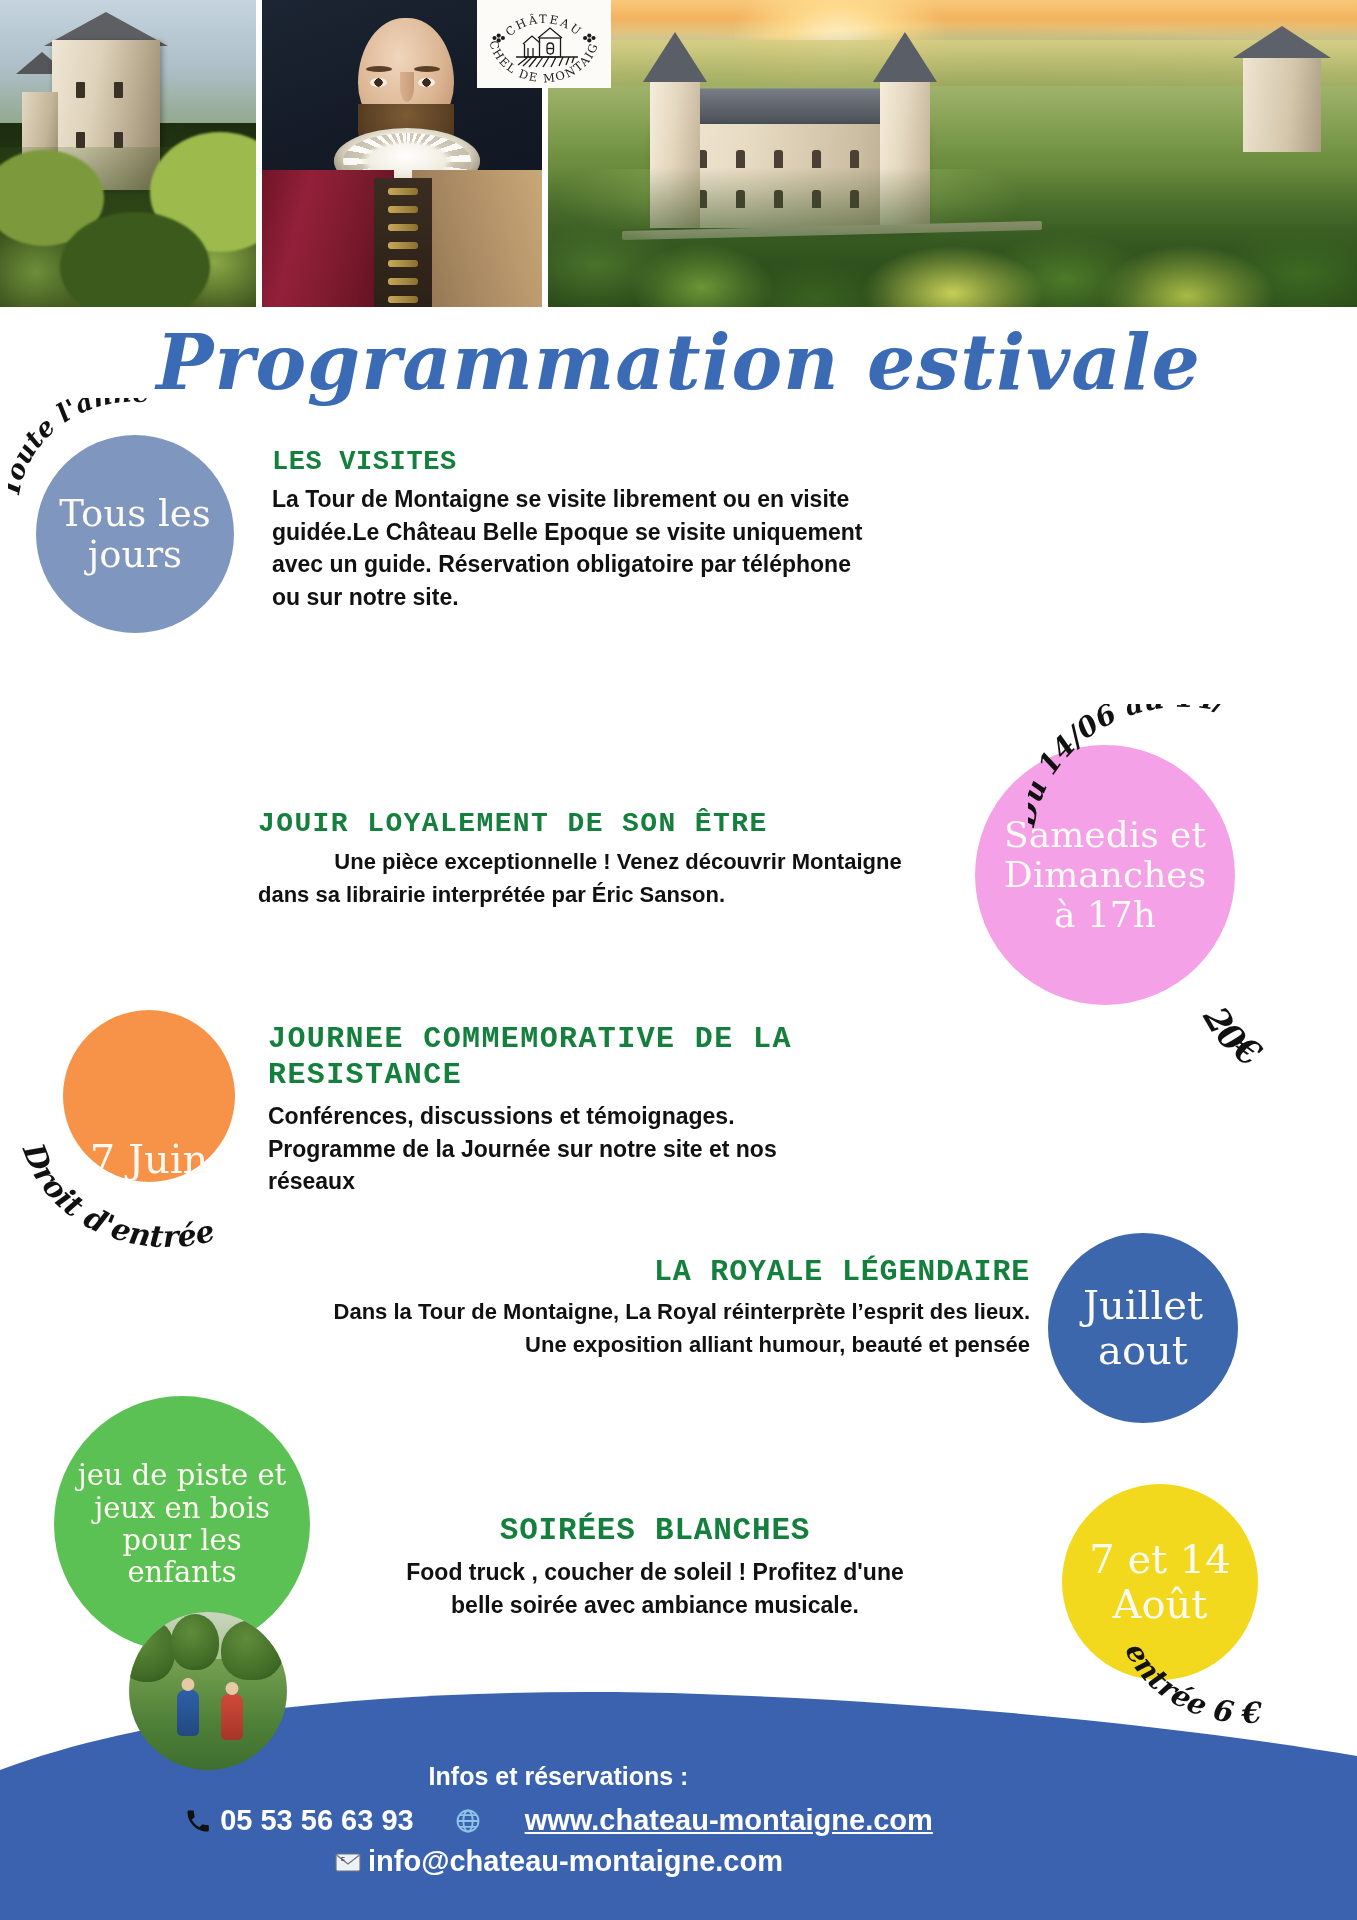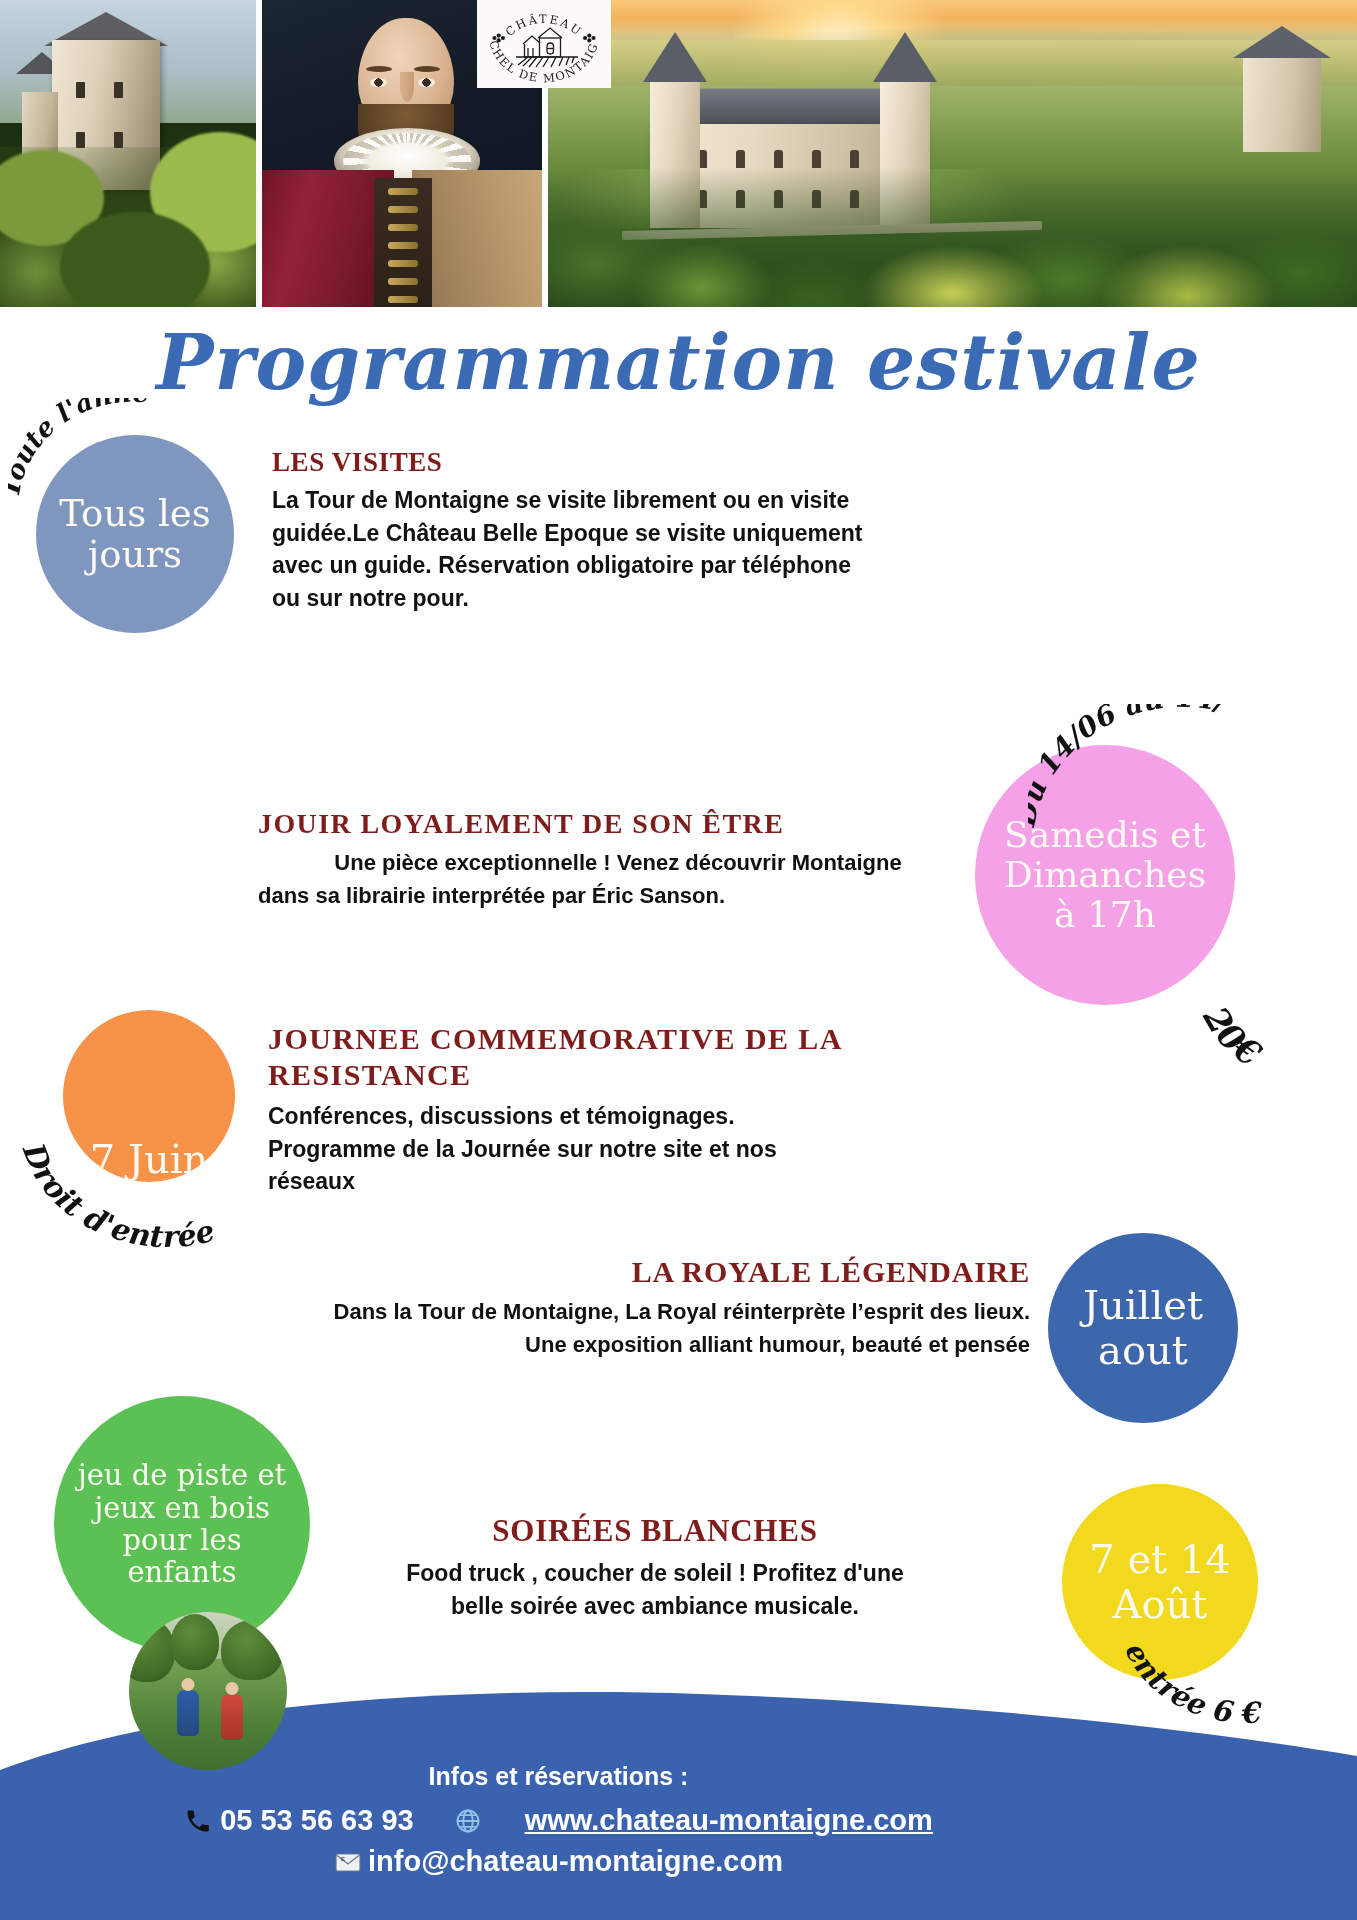--- a/index.html
+++ b/index.html
@@ -269,25 +269,25 @@
     font-size: 76px;
     letter-spacing: 1px;
     color: #3b6bb5;
     white-space: nowrap;
   }
 
   
   .entry { position: absolute; }
   .entry h2 {
     margin: 0 0 6px 0;
-    font-family: Liberation Serif, serif;
+    font-family: Liberation Mono, monospace;
     font-weight: 700;
     font-size: 27px;
     letter-spacing: .6px;
-    color: #7f1d1d;
+    color: #15803d;
   }
   .entry p {
     margin: 0;
     font-family: "Liberation Sans", sans-serif;
     font-weight: 700;
     font-size: 23px;
     line-height: 1.42;
     color: #111111;
   }
 
@@ -508,21 +508,21 @@
       </defs>
     <text font-size="26"><textPath href="#arc1" startOffset="4%">Toute l'année</textPath></text>
   </svg>
 </div>
 
 <div class="entry" style="left:272px; top:447px; width:870px;">
   <h2>LES VISITES</h2>
   <p>La Tour de Montaigne se visite librement ou en visite</p>
   <p>guidée.Le Château Belle Epoque se visite uniquement</p>
   <p>avec un guide. Réservation obligatoire par téléphone</p>
-  <p>ou sur notre pour.</p>
+  <p>ou sur notre site.</p>
 </div>
 
 <div class="circle" style="left:975px; top:745px; width:260px; height:260px; background:#f5a1e8; font-size:36px;">
   <span>Samedis et</span>
   <span>Dimanches</span>
   <span>à 17h</span>
 </div>
 <div class="arc-label" style="left:1028px; top:704px; width:280px; height:130px;">
   <svg width="280" height="130" viewBox="0 0 280 130">
     <defs>

